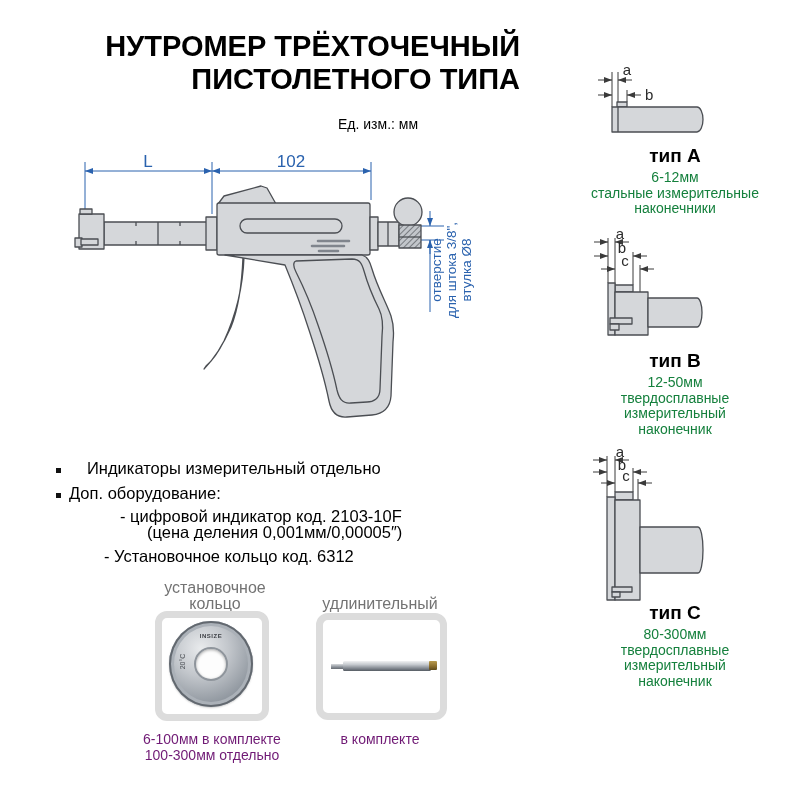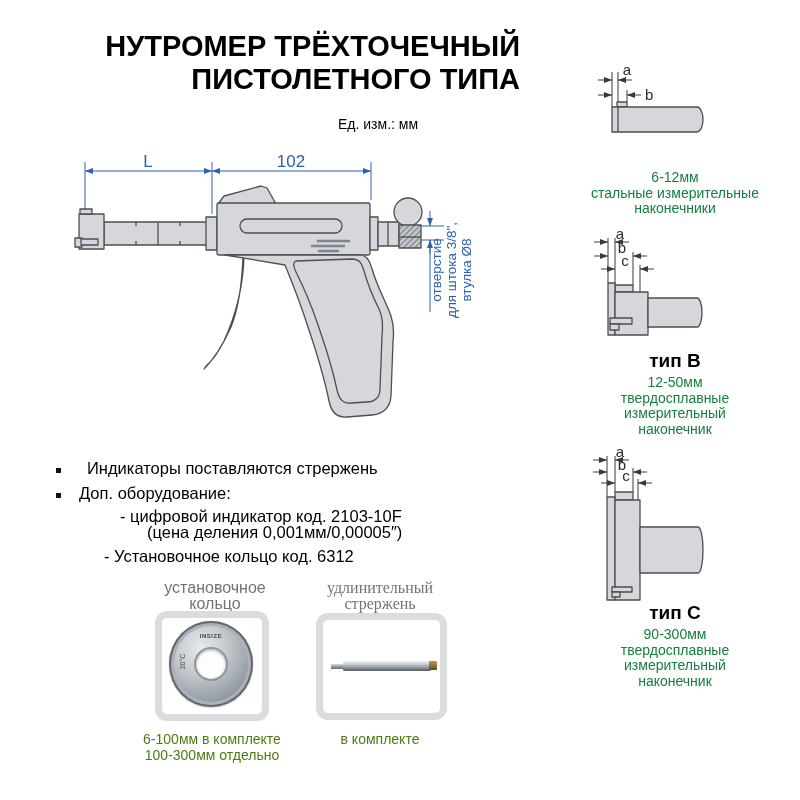--- a/index.html
+++ b/index.html
@@ -21,21 +21,21 @@
   }
   svg text{font-family:"Liberation Sans","DejaVu Sans",sans-serif;}
   .dimtext{fill:#2a62ae;font-size:17px;}
   .callout{fill:#2a62ae;font-size:13.5px;}
   .tipdim{fill:#2b2b2b;font-size:15px;}
   .tip-name{width:230px;text-align:center;font-size:19px;font-weight:bold;color:#000;}
   .tip-desc{width:230px;text-align:center;font-size:14px;line-height:15.5px;color:#15803d;}
   .note-bullet{width:5px;height:5px;background:#111;}
   .note-text{font-size:16.5px;color:#000;white-space:nowrap;}
   .acc-label{width:140px;text-align:center;font-size:16px;line-height:15.5px;color:#737373;}
-  .acc-caption{text-align:center;font-size:14px;line-height:16px;color:#4d7c0f;}
+  .acc-caption{text-align:center;font-size:14px;line-height:16px;color:#701a75;}
   .photo-frame{
     background:#fff;border:7px solid #dcdcdc;border-radius:12px;box-sizing:border-box;
   }
   
   .ring{
     position:absolute;left:7px;top:3px;width:84px;height:86px;border-radius:50%;
     background:radial-gradient(circle at 38% 32%, #e9ebed 0%, #c3c7cc 35%, #9299a1 70%, #70767f 100%);
     box-shadow:inset 0 0 0 2px #62686f, inset 0 0 0 5px #abb1b8, 0 1px 2px rgba(0,0,0,0.2);
   }
   .ring-hole{
@@ -149,20 +149,21 @@
         <path d="M67,37 H81" marker-start="url(#arK)"></path>
     </g>
     <text class="tipdim" x="67" y="17" text-anchor="middle">a</text>
     <text class="tipdim" x="85" y="42">b</text>
     <g fill="#d5d7da" stroke="#4b4e53" stroke-width="1.3" stroke-linejoin="round">
       <rect x="57" y="44" width="10" height="5"></rect>
       <path d="M52,49 H137 A6,12.5 0 0 1 137,74 H52 Z"></path>
       <path d="M58,49 V74" fill="none"></path>
     </g>
   </svg>
+  <div class="abs tip-name" style="left:560px;top:145px;">тип A</div>
   <div class="abs tip-desc" style="left:560px;top:170px;">
     <div>6-12мм</div>
     <div>стальные измерительные</div>
     <div>наконечники</div>
   </div>
 
   <svg class="abs" style="left:560px;top:228px;" width="230" height="116" viewBox="0 0 230 116">
     <g stroke="#3a3a3a" stroke-width="1" fill="none">
       <path d="M48,10 V55"></path>
         <path d="M55,10 V57"></path>
@@ -215,39 +216,39 @@
       <rect x="55" y="49" width="18" height="8"></rect>
       <rect x="47" y="54" width="8" height="103"></rect>
       <rect x="55" y="57" width="25" height="100"></rect>
       <path d="M80,84 H138 A5,23 0 0 1 138,130 H80 Z"></path>
       <rect x="52" y="144" width="20" height="5"></rect>
       <rect x="52" y="149" width="8" height="5"></rect>
     </g>
   </svg>
   <div class="abs tip-name" style="left:560px;top:602px;">тип C</div>
   <div class="abs tip-desc" style="left:560px;top:627px;">
-    <div>90-300мм</div>
+    <div>80-300мм</div>
     <div>твердосплавные</div>
     <div>измерительный</div>
     <div>наконечник</div>
   </div>
 
   <div class="abs note-bullet" style="left:56px;top:468px;"></div>
-  <div class="abs note-text" style="left:87px;top:459px;">Индикаторы поставляются стрержень</div>
+  <div class="abs note-text" style="left:87px;top:459px;">Индикаторы измерительный отдельно</div>
   <div class="abs note-bullet" style="left:56px;top:493px;"></div>
-  <div class="abs note-text" style="left:79px;top:484px;">Доп. оборудование:</div>
+  <div class="abs note-text" style="left:69px;top:484px;">Доп. оборудование:</div>
   <div class="abs note-text" style="left:120px;top:507px;">- цифровой индикатор код. 2103-10F</div>
   <div class="abs note-text" style="left:111px;top:523px;margin-left:36px;">(цена деления 0,001мм/0,00005″)</div>
   <div class="abs note-text" style="left:104px;top:547px;">- Установочное кольцо код. 6312</div>
 
   <div class="abs acc-label" style="left:145px;top:580px;">
     <div>установочное</div>
     <div>кольцо</div>
   </div>
-  <div class="abs acc-label" style="left:310px;top:580px;font-family:Liberation Serif, serif;">
+  <div class="abs acc-label" style="left:310px;top:596px;">
     <div>удлинительный</div>
     <div>стрержень</div>
   </div>
 
   <div class="abs photo-frame" style="left:155px;top:611px;width:114px;height:110px;">
     <div class="ring">
       <div class="ring-brand">INSIZE</div>
       <div class="ring-temp">20°C</div>
       <div class="ring-hole"></div>
     </div>

